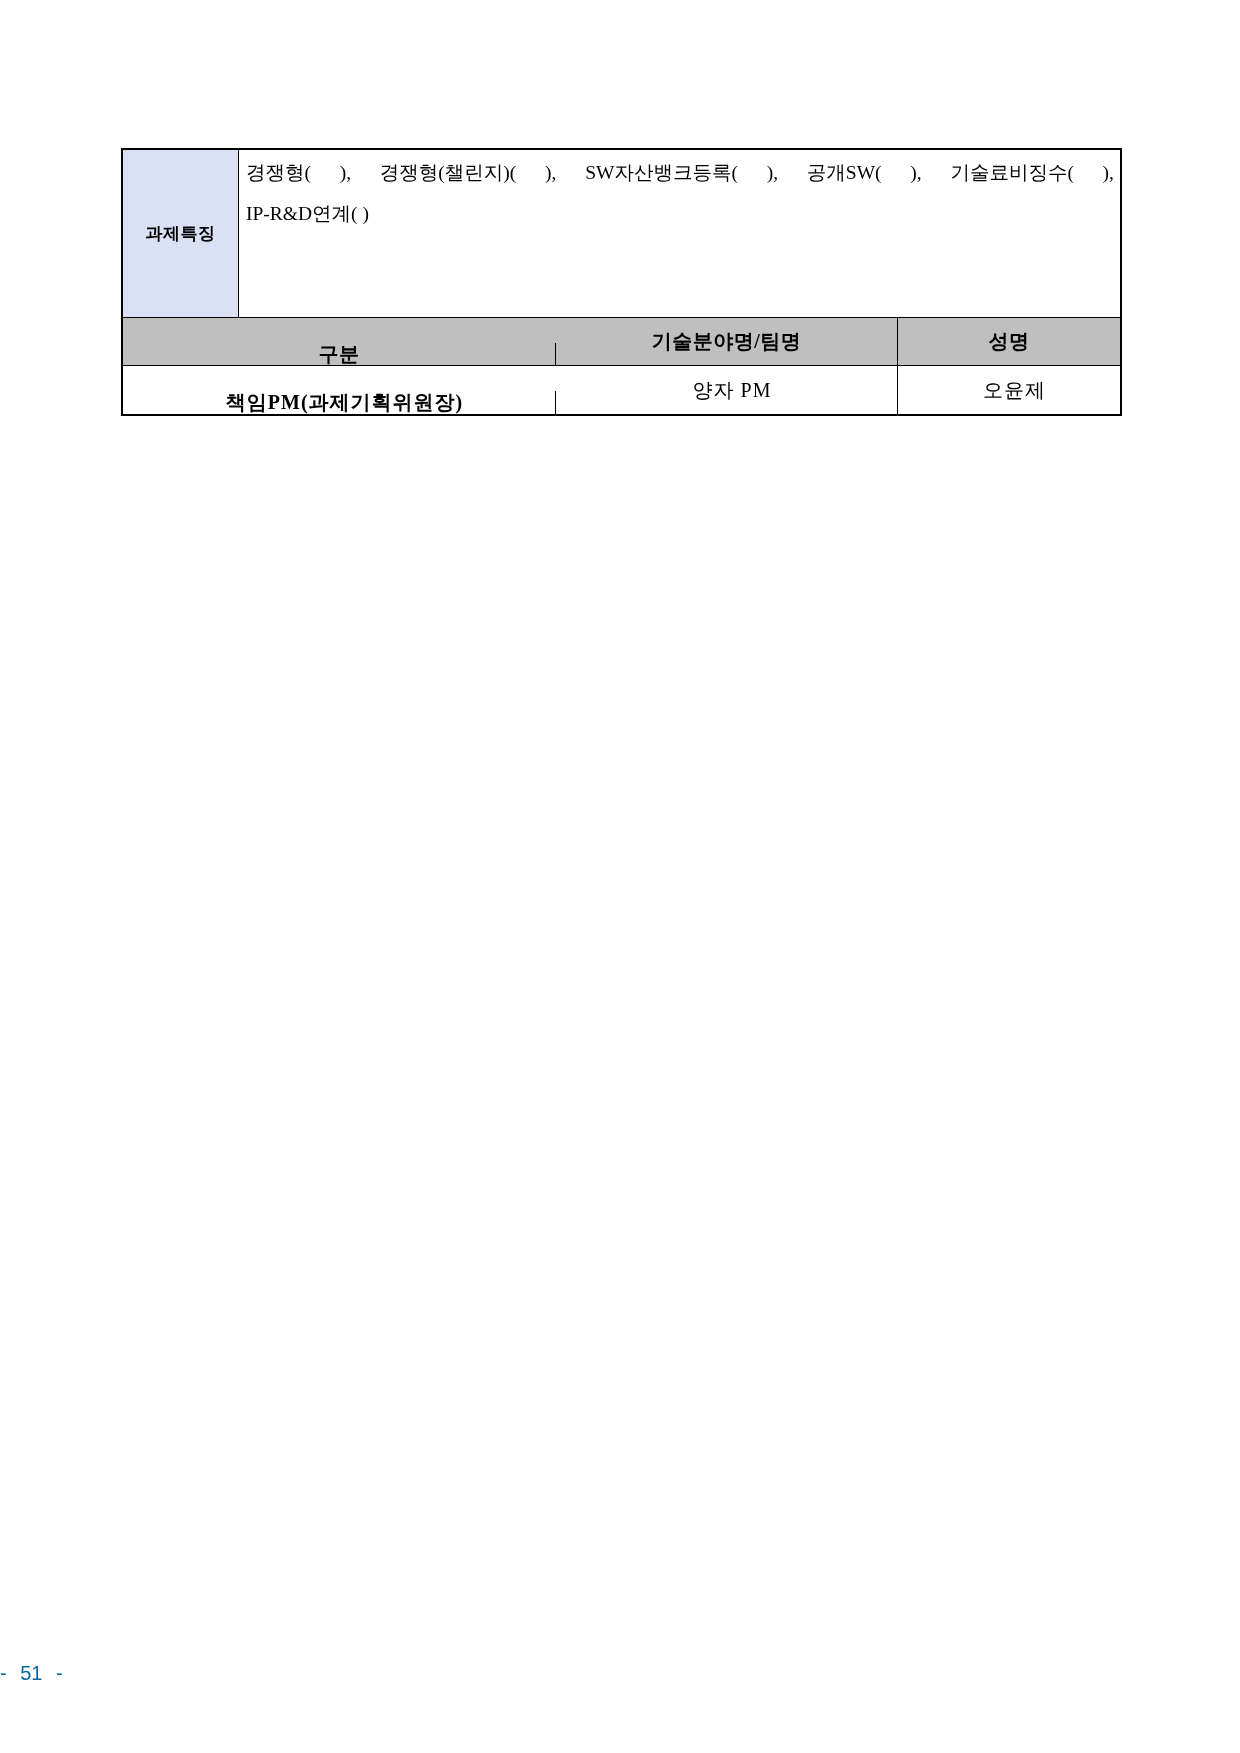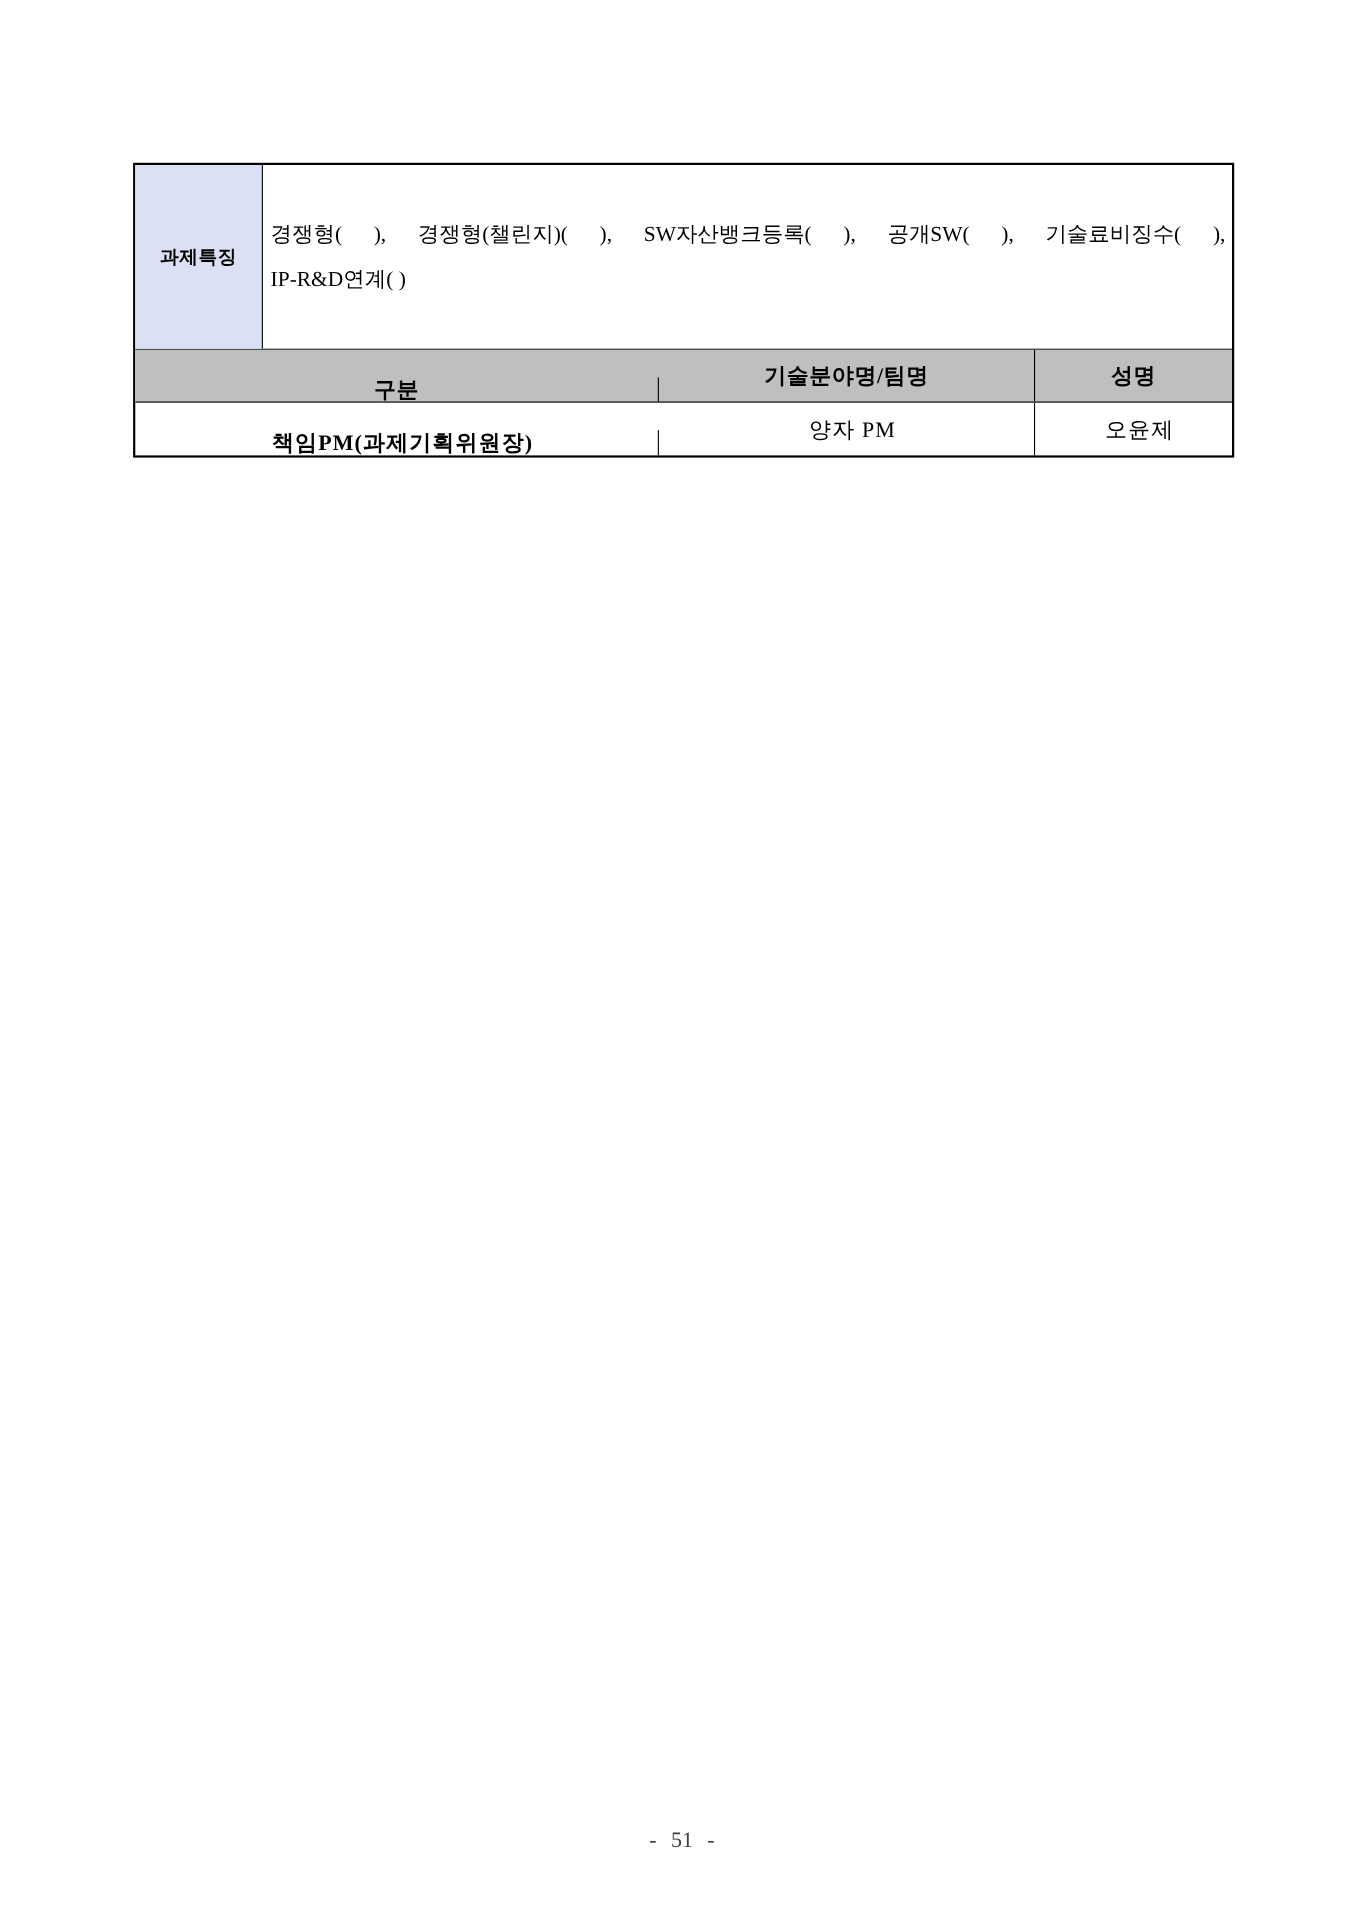--- a/index.html
+++ b/index.html
@@ -37,21 +37,21 @@
     justify-content: center;
     font-weight: bold;
     font-size: 17px;
     letter-spacing: 0.5px;
   }
   .feature-content {
     flex: 1;
     padding: 2px 6px 2px 7px;
     display: flex;
     flex-direction: column;
-    justify-content: center;
+    justify-content: flex-start;
   }
   .feature-line {
     font-size: 19.5px;
     line-height: 41px;
     text-align: justify;
     text-align-last: justify;
     white-space: normal;
   }
   .feature-line.last-line {
     text-align: left;
@@ -64,46 +64,45 @@
     height: 48px;
   }
   .grid-row > .cell {
     display: flex;
     align-items: center;
     justify-content: center;
     border-right: 1px solid #000000;
     font-size: 20px;
   }
   .grid-row > .cell:last-child { border-right: none; }
-  .col-1 { width: 476px; margin-top: 25px; }
+  .col-1 { width: 433px; margin-top: 25px; }
   .col-2 { width: 342px; }
   .col-3 { flex: 1; }
 
   .header-row {
     background: #bfbfbf;
     border-bottom: 1px solid #000000;
   }
   .header-row > .cell { font-weight: bold; letter-spacing: 0.5px; }
 
   .data-row { border-bottom: 1px solid #000000; }
   .data-row:last-child { border-bottom: none; }
   .data-row .role-cell { font-weight: bold; }
   .data-row .cell { letter-spacing: 1px; padding-left: 11px; }
 
   
   .page-number {
     position: absolute;
     left: 0;
     top: 1662px;
     width: 100%;
-    text-align: center;
-    font-family: Liberation Serif, serif;
+    font-family: Liberation Sans, sans-serif;
     font-size: 20px;
     word-spacing: 8px;
-    color: #404040;
+    color: #0369a1;
   }
 </style>
 </head>
 <body>
 
 <div class="doc-table">
 
   <div class="top-row">
     <div class="feature-cell">과제특징</div>
     <div class="feature-content">

